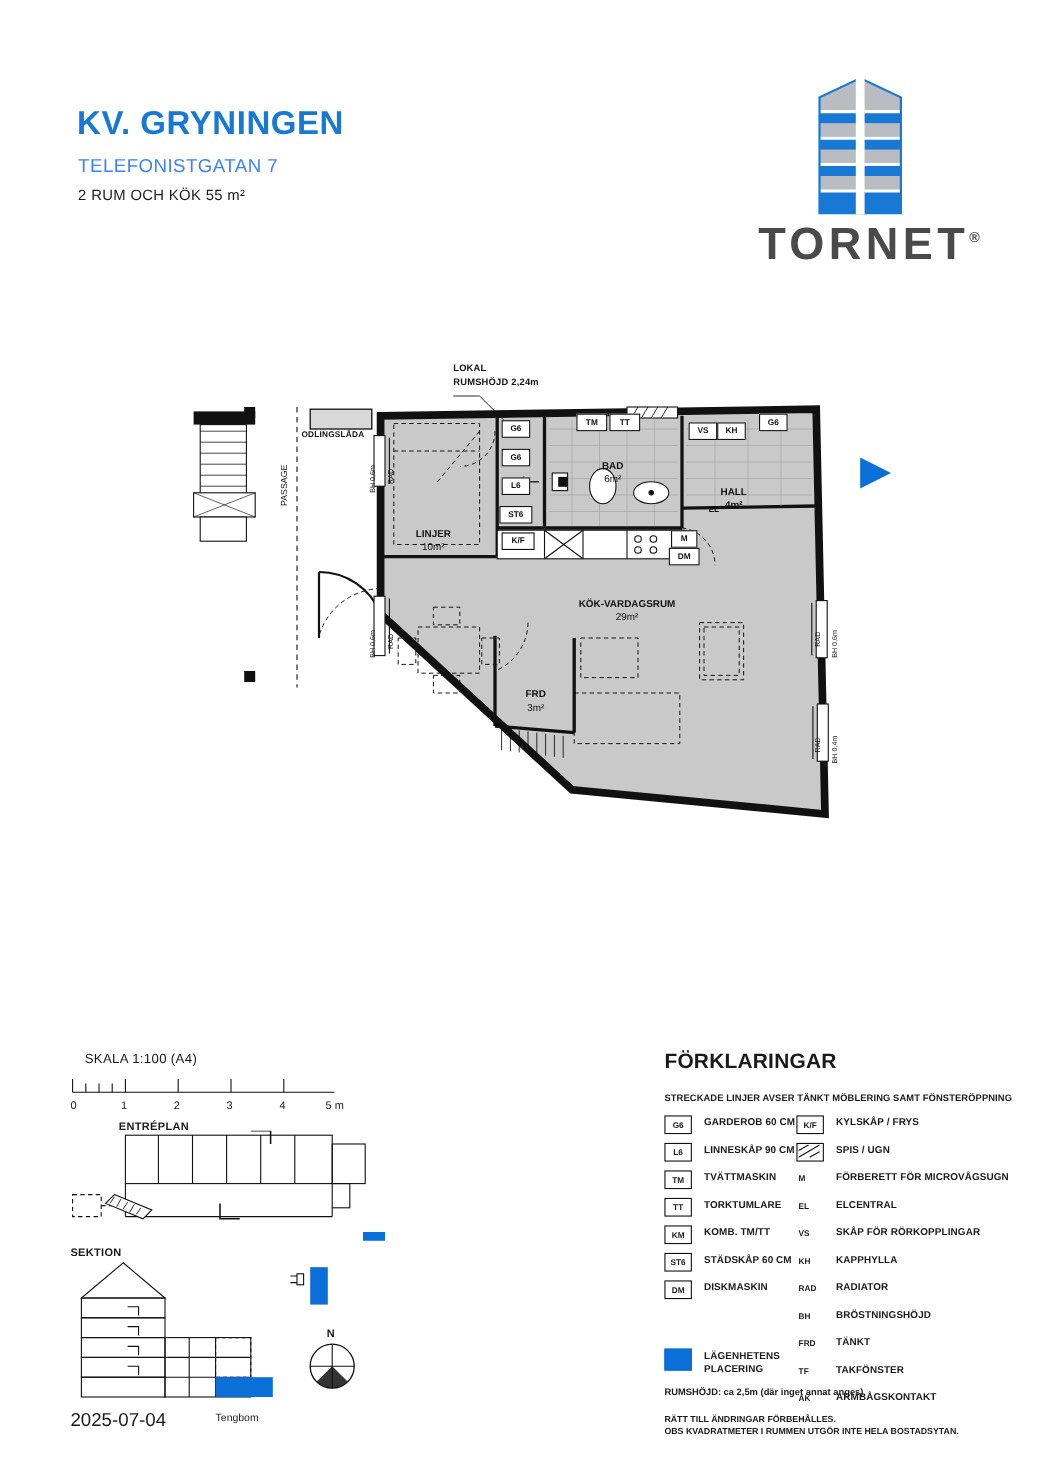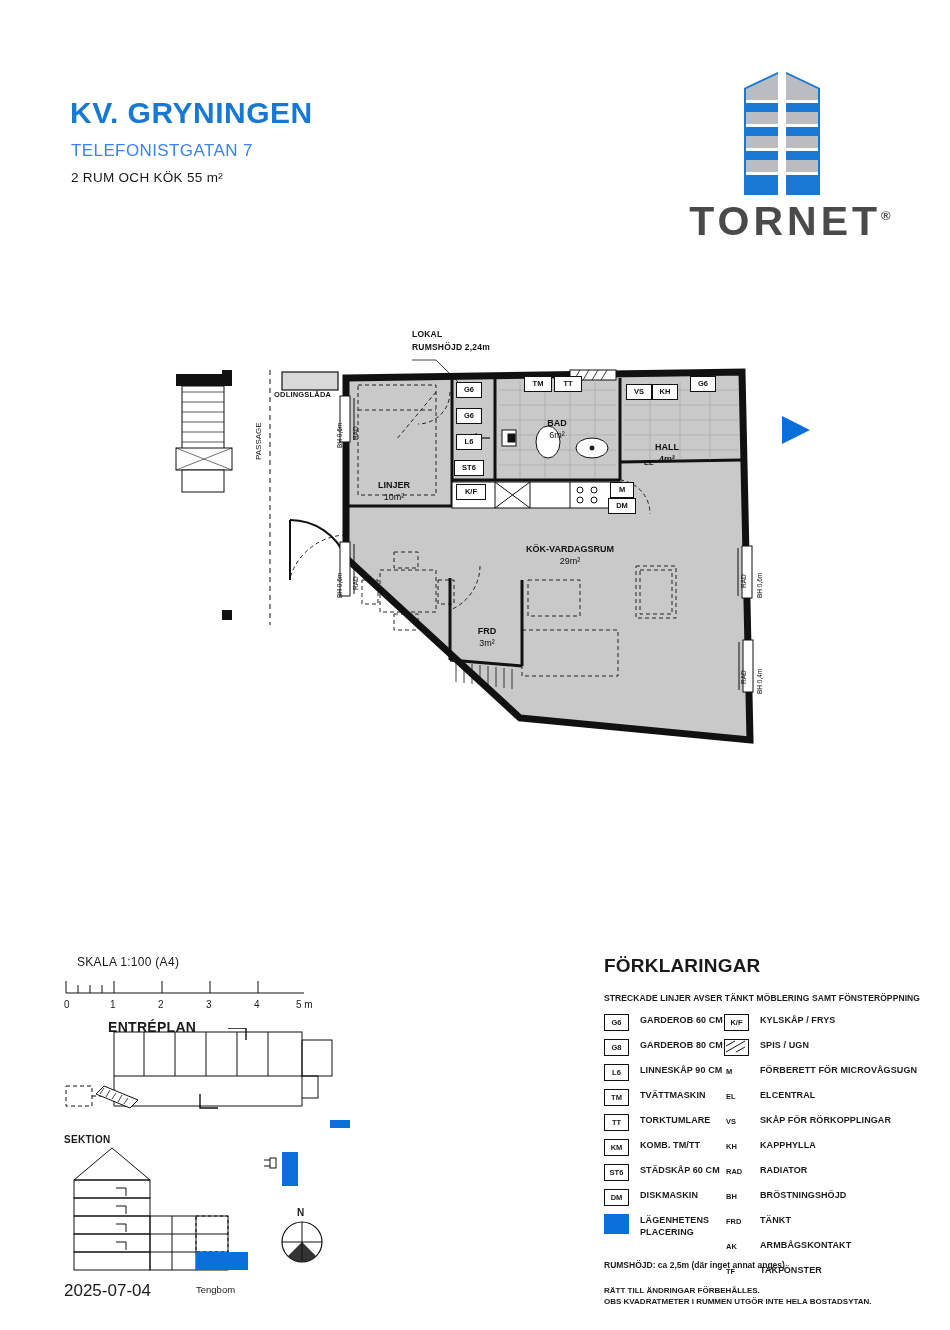--- a/index.html
+++ b/index.html
@@ -124,21 +124,21 @@
     transform-origin: 0 0;
     transform: rotate(-90deg);
   }
   
   #scale-block { position: absolute; left: 64px; top: 955px; width: 260px; }
   #scale-title { font-size: 12px; font-weight: normal; letter-spacing: 0.3px; margin-left: 13px; }
   #scale-ticks { position: relative; margin-top: 10px; height: 16px; width: 240px; }
   #scale-nums { position: relative; width: 250px; height: 14px; font-size: 10px; }
   #scale-nums span { position: absolute; top: 0; }
   
-  #entre-title { position: absolute; left: 64px; top: 1019px; font-size: 14px; font-weight: bold; letter-spacing: 0.3px; padding-left: 44px; }
+  #entre-title { position: absolute; left: 64px; top: 1019px; font-size: 10px; font-weight: bold; letter-spacing: 0.3px; padding-left: 44px; }
   #sektion-title { position: absolute; left: 64px; top: 1134px; font-size: 10px; font-weight: bold; letter-spacing: 0.3px; }
   #date-text { position: absolute; left: 64px; top: 1281px; font-size: 17px; }
   #author-text { position: absolute; left: 196px; top: 1284px; font-size: 9.5px; }
   #north-label { position: absolute; left: 297px; top: 1207px; font-size: 10px; font-weight: bold; }
   
   #legend-title {
     position: absolute; left: 604px; top: 955px;
     font-size: 19px; font-weight: bold; letter-spacing: 0.2px;
   }
   #legend-sub {
@@ -510,24 +510,20 @@
 
 <div id="legend-title">FÖRKLARINGAR</div>
 <div id="legend-sub">STRECKADE LINJER AVSER TÄNKT MÖBLERING SAMT FÖNSTERÖPPNING</div>
 
 <div class="leg-col" style="left:604px; top:1014px; width:220px;">
   <div class="leg-row">
       <div class="leg-sym">G6</div>
       <div class="leg-txt">GARDEROB 60 CM</div>
     </div>
   <div class="leg-row">
-      <div class="leg-sym">G8</div>
-      <div class="leg-txt">GARDEROB 80 CM</div>
-    </div>
-  <div class="leg-row">
       <div class="leg-sym">L6</div>
       <div class="leg-txt">LINNESKÅP 90 CM</div>
     </div>
   <div class="leg-row">
       <div class="leg-sym">TM</div>
       <div class="leg-txt">TVÄTTMASKIN</div>
     </div>
   <div class="leg-row">
       <div class="leg-sym">TT</div>
       <div class="leg-txt">TORKTUMLARE</div>
@@ -537,21 +533,21 @@
       <div class="leg-txt">KOMB. TM/TT</div>
     </div>
   <div class="leg-row">
       <div class="leg-sym">ST6</div>
       <div class="leg-txt">STÄDSKÅP 60 CM</div>
     </div>
   <div class="leg-row">
       <div class="leg-sym">DM</div>
       <div class="leg-txt">DISKMASKIN</div>
     </div>
-  <div class="leg-row" style="height:34px;">
+  <div class="leg-row" style="height:34px;margin-top:37px;">
     <div class="leg-sym" style="background:#0a6fd8; border-color:#0a6fd8; height:18px;"></div>
     <div class="leg-txt two" style="top:0px;">LÄGENHETENS PLACERING</div>
   </div>
 </div>
 
 <div class="leg-col" style="left:724px; top:1014px; width:220px;">
   <div class="leg-row">
       <div class="leg-sym">K/F</div>
       <div class="leg-txt">KYLSKÅP / FRYS</div>
     </div>
@@ -587,26 +583,26 @@
     </div>
   <div class="leg-row">
       <div class="leg-sym nobox">BH</div>
       <div class="leg-txt">BRÖSTNINGSHÖJD</div>
     </div>
   <div class="leg-row">
       <div class="leg-sym nobox">FRD</div>
       <div class="leg-txt">TÄNKT</div>
     </div>
   <div class="leg-row">
+      <div class="leg-sym nobox">TF</div>
+      <div class="leg-txt">TAKFÖNSTER</div>
+    </div>
+  <div class="leg-row">
       <div class="leg-sym nobox">AK</div>
       <div class="leg-txt">ARMBÅGSKONTAKT</div>
-    </div>
-  <div class="leg-row">
-      <div class="leg-sym nobox">TF</div>
-      <div class="leg-txt">TAKFÖNSTER</div>
     </div>
 </div>
 
 <div id="note1">RUMSHÖJD: ca 2,5m (där inget annat anges)</div>
 <div id="note2">
   <span>RÄTT TILL ÄNDRINGAR FÖRBEHÅLLES.</span><br>
   <span>OBS KVADRATMETER I RUMMEN UTGÖR INTE HELA BOSTADSYTAN.</span>
 </div>
 
 </body></html>

